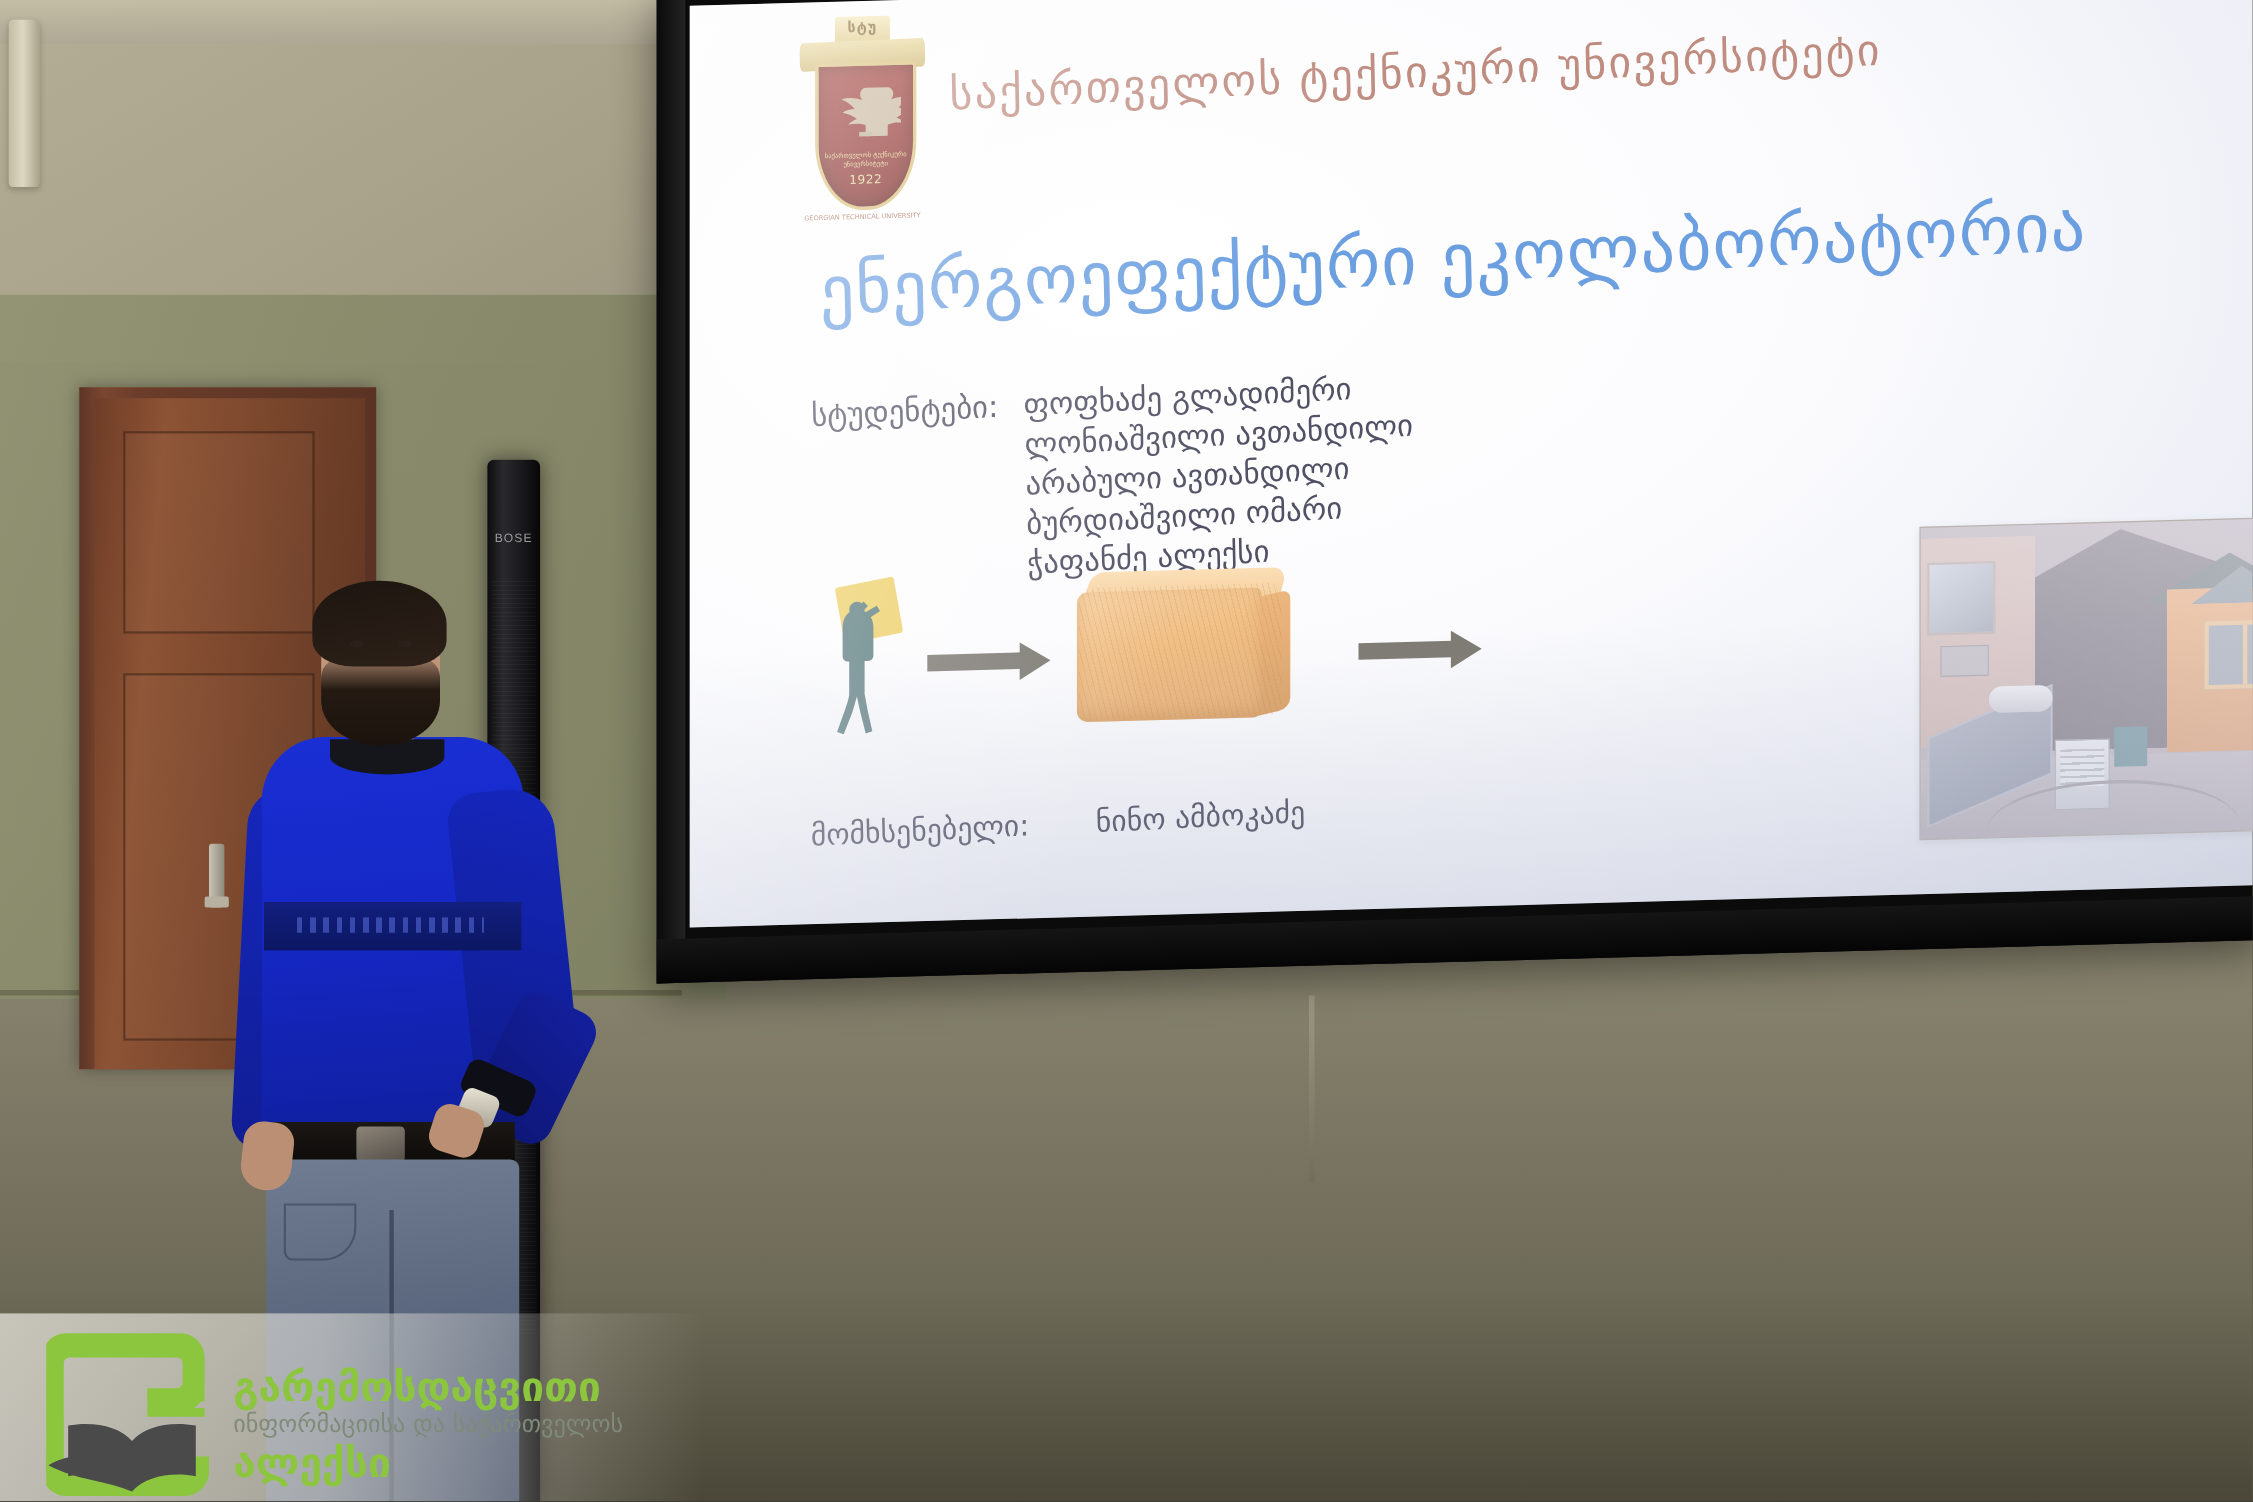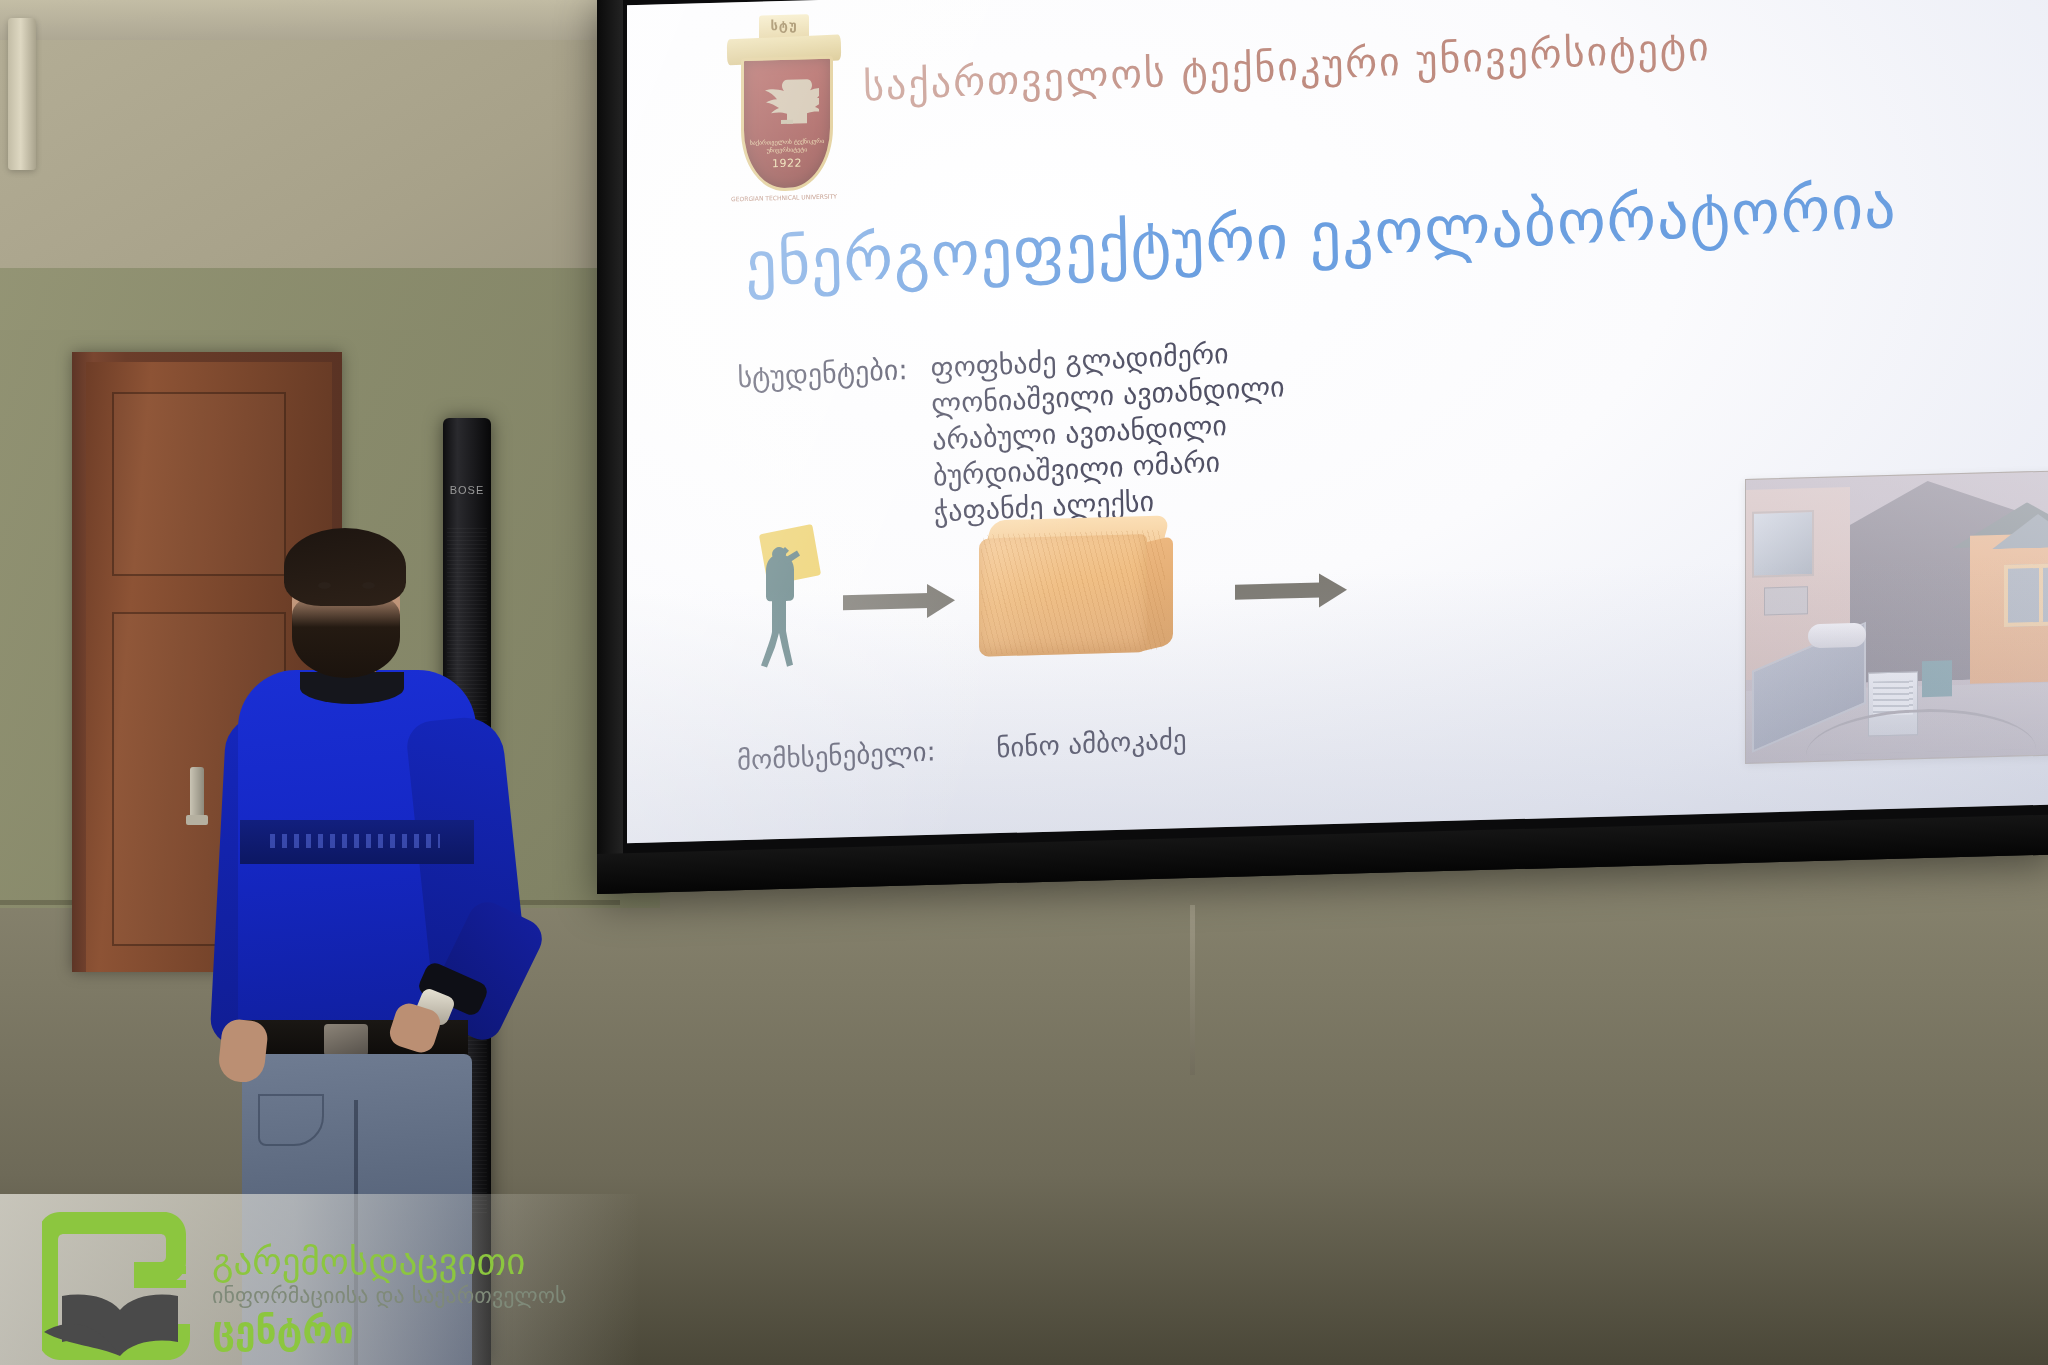--- a/index.html
+++ b/index.html
@@ -546,21 +546,21 @@
     width: 640px; height: 171px;
     background: linear-gradient(90deg, rgba(232,230,222,.74) 0%, rgba(228,226,218,.60) 46%, rgba(220,218,210,.22) 78%, rgba(210,208,200,0) 100%);
   }
   .wm-mark {
     position: absolute; left: 42px; top: 10px;
     width: 160px; height: 160px;
   }
   .wm-text { position: absolute; left: 212px; top: 48px; }
   .wm-line1 {
     font-size: 37px; color: #8cc63f; letter-spacing: 0px;
-    line-height: 40px; font-weight: normal;
+    line-height: 40px; font-weight: bold;
   }
   .wm-line2 {
     font-size: 22px; color: #7f8a79; line-height: 28px;
   }
   .wm-line3 {
     font-size: 37px; color: #8cc63f; line-height: 42px; font-weight: bold;
   }
 </style>
 </head>
 <body>
@@ -717,17 +717,17 @@
       <path d="M14 8 h108 c12 0 22 10 22 22 v28 c0 12 -10 22 -22 22 h-30 v-22 h26 c4 0 6 -2 6 -6 v-16 c0 -4 -2 -6 -6 -6 h-96 c-4 0 -6 2 -6 6 v94 c0 4 2 6 6 6 h96 c4 0 6 -2 6 -6 v-10 h24 v14 c0 12 -10 22 -22 22 h-108 c-12 0 -22 -10 -22 -22 v-104 c0 -12 10 -22 22 -22 z" transform="translate(0,0)" fill="#8cc63f"></path>
       <rect x="92" y="62" width="52" height="8" fill="#8cc63f"></rect>
       <rect x="92" y="76" width="52" height="8" fill="#8cc63f"></rect>
       <path d="M20 92 c22 -4 46 0 58 14 l0 46 c-14 -14 -38 -18 -58 -14 z" fill="#4a4a4a"></path>
       <path d="M78 106 c12 -14 36 -18 58 -14 l0 46 c-22 -4 -46 0 -58 14 z" fill="#4a4a4a"></path>
       <path d="M2 128 c26 -16 56 -8 76 24 -22 -10 -50 -10 -76 -24 z" fill="#4a4a4a"></path>
     </svg>
     <div class="wm-text">
       <div class="wm-line1">გარემოსდაცვითი</div>
       <div class="wm-line2">ინფორმაციისა და საქართველოს</div>
-      <div class="wm-line3">ცენტრი</div>
+      <div class="wm-line3">ალექსი</div>
     </div>
   </div>
 
 </div>
 
 </body></html>

